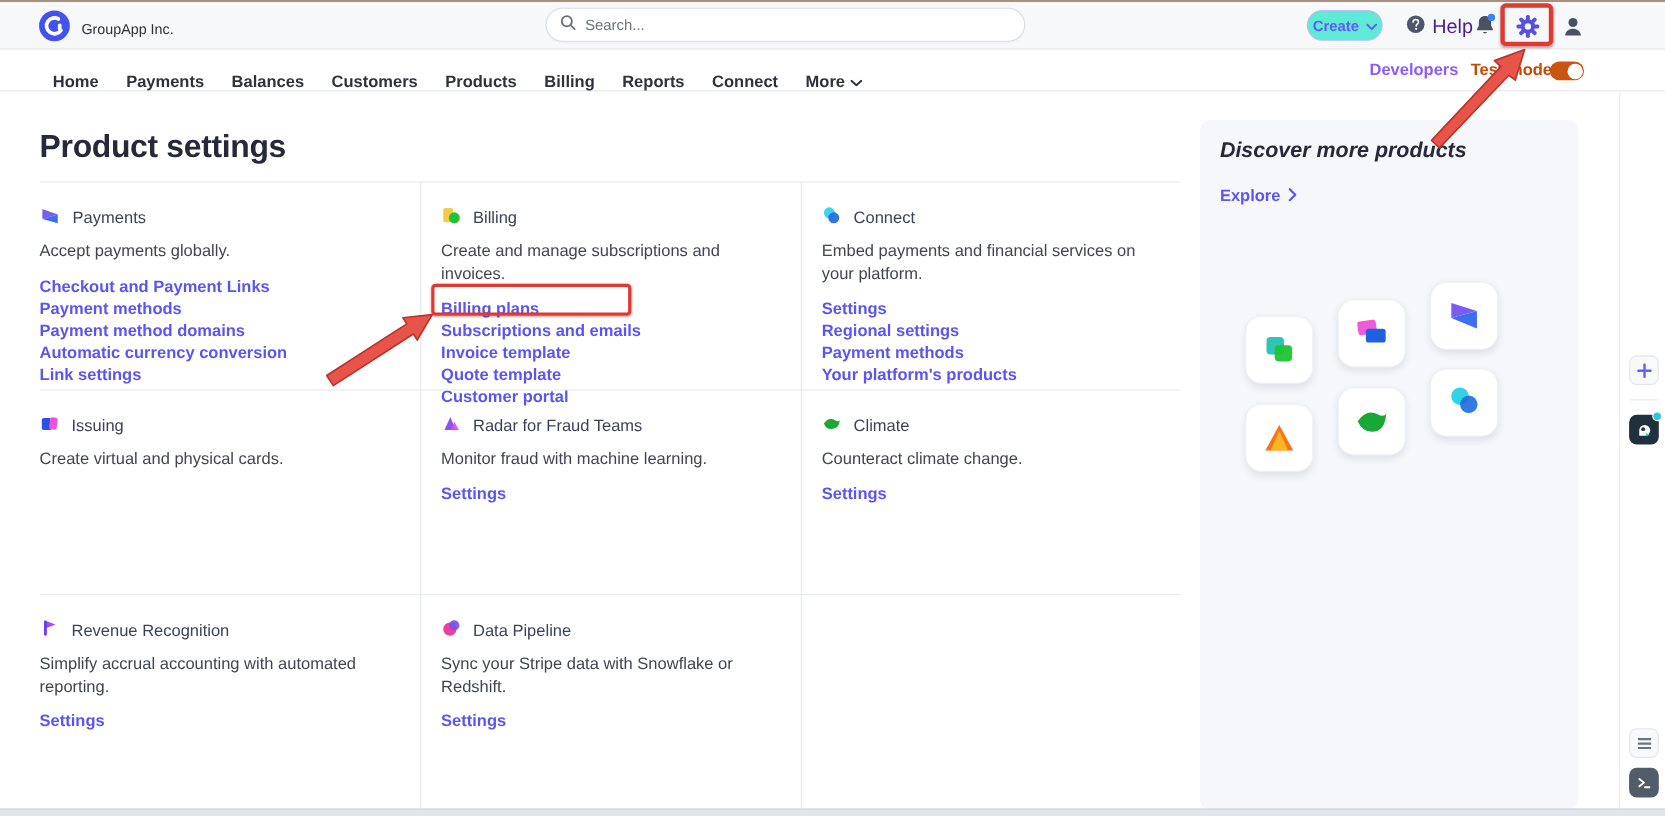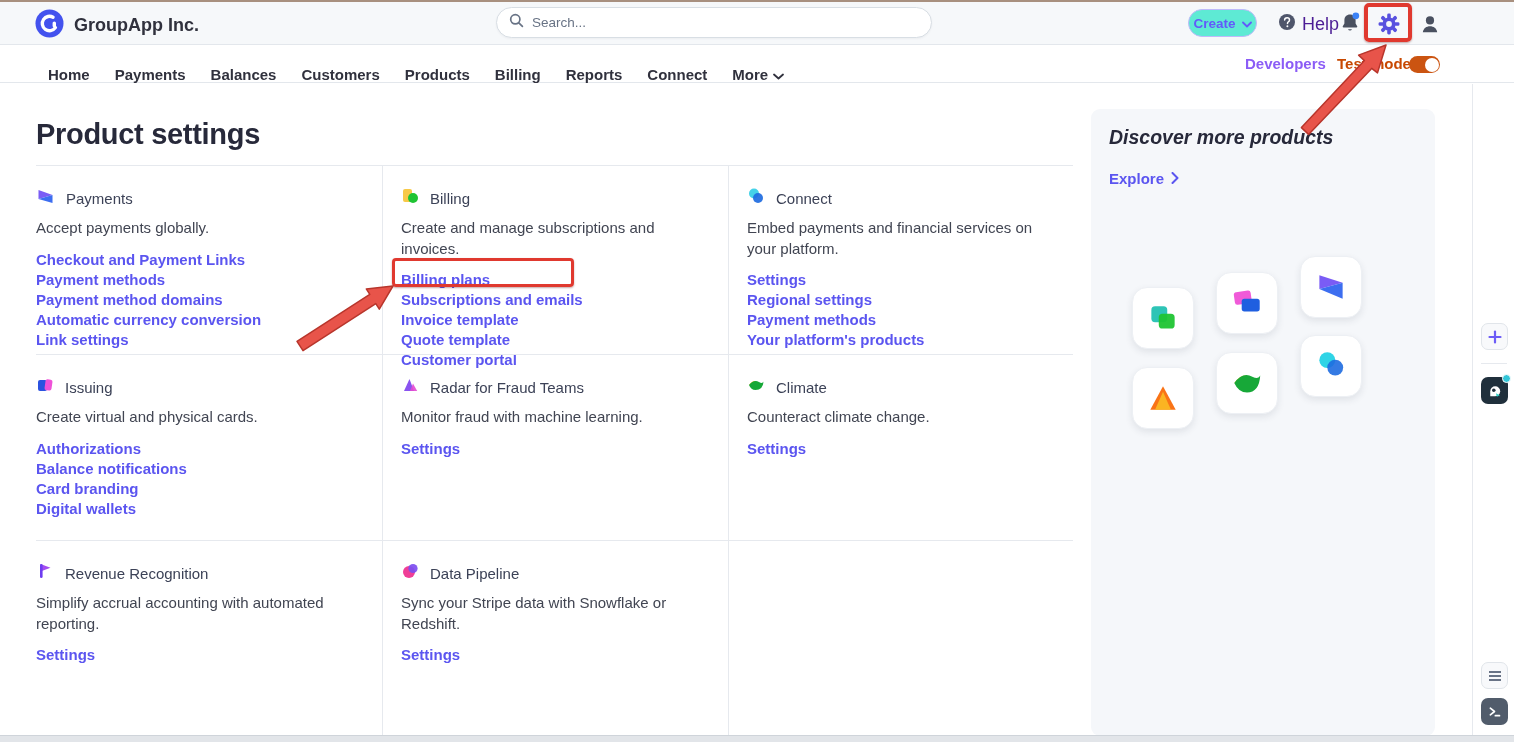--- a/index.html
+++ b/index.html
@@ -6,21 +6,21 @@
   html,body { width:1514px; height:742px; overflow:hidden; background:#fff;
     font-family:"Liberation Sans", sans-serif; }
 
   
   .win-edge { position:absolute; left:0; top:0; width:1514px; height:2px; background:#a8907f; z-index:5;}
 
   
   .topbar { position:absolute; left:0; top:2px; width:1514px; height:43px;
     background:#f6f8fa; border-bottom:1px solid #e3e7ec; z-index:10; }
   .brand { position:absolute; left:34px; top:6px; display:flex; align-items:center; gap:9px; }
-  .brand-name { font-size:18px; font-weight:700; color:#30313d; }
+  .brand-name { font-size:13px; font-weight:400; color:#30313d; }
   .searchbar { position:absolute; left:496px; top:5px; width:436px; height:31px;
     background:#fff; border:1px solid #d8dee4; border-radius:16px;
     display:flex; align-items:center; padding:0 12px; gap:8px;
     box-shadow:0 1px 2px rgba(50,60,80,.05); }
   .searchbar input { border:none; outline:none; background:transparent; width:100%;
     font-size:13.5px; color:#30313d; font-family:"Liberation Sans",sans-serif; }
   .searchbar input::placeholder { color:#687385; }
   .create-btn { position:absolute; left:1188px; top:7px; width:69px; height:28px;
     border:1px solid #bfbafa; border-radius:14px; background:#5eead4;
     display:flex; align-items:center; justify-content:center; gap:6px;
@@ -266,26 +266,20 @@
     <div class="sec-head">
       <span>
         <svg width="18" height="18" viewBox="0 0 18 18">
             <rect x="2" y="4" width="9" height="11" rx="2" fill="#2b52e0"></rect>
             <rect x="9" y="3.4" width="7" height="11" rx="2" fill="#ef52d8" transform="rotate(8 12.5 9)"></rect>
           </svg>
       </span>
       <span class="sec-title">Issuing</span>
     </div>
     <div class="sec-desc">Create virtual and physical cards.</div>
-    <div class="sec-links">
-      <a class="slink">Authorizations</a>
-      <a class="slink">Balance notifications</a>
-      <a class="slink">Card branding</a>
-      <a class="slink">Digital wallets</a>
-    </div>
   </div>
 
   <div class="cell bl">
     <div class="sec-head">
       <span>
         <svg width="18" height="18" viewBox="0 0 18 18">
             <path d="M3 15 L8.5 3 L13 15 Z" fill="#8a53f0"></path>
             <path d="M9 15 L12 7.5 L16.2 15 Z" fill="#e24ad2" opacity="0.9"></path>
           </svg>
       </span>

